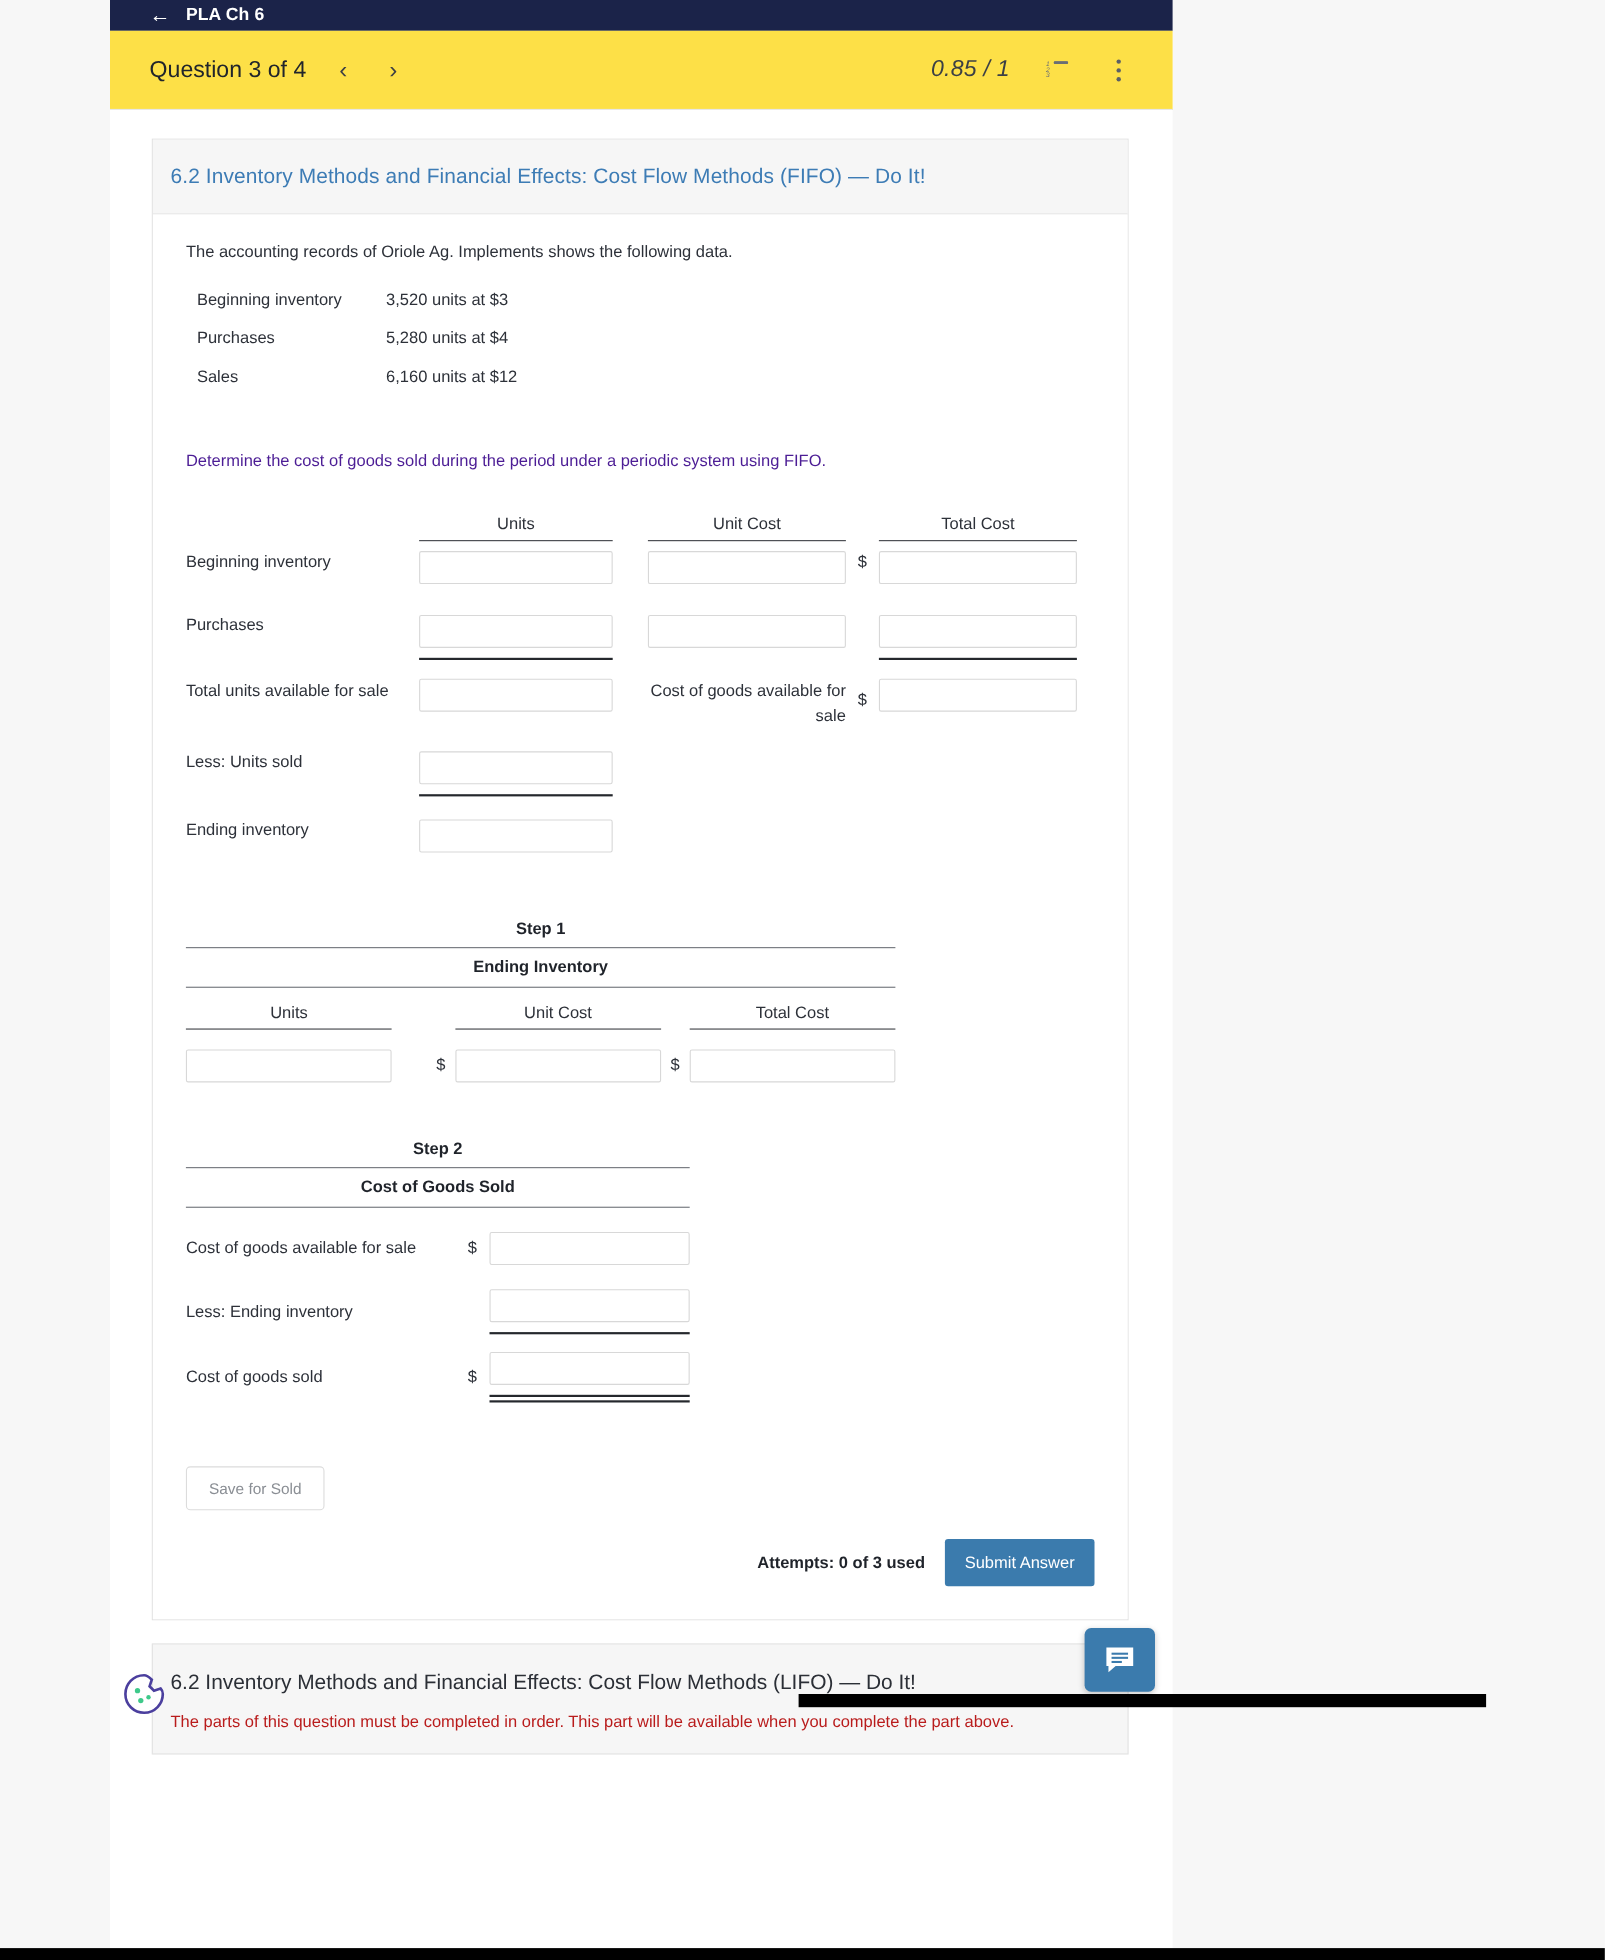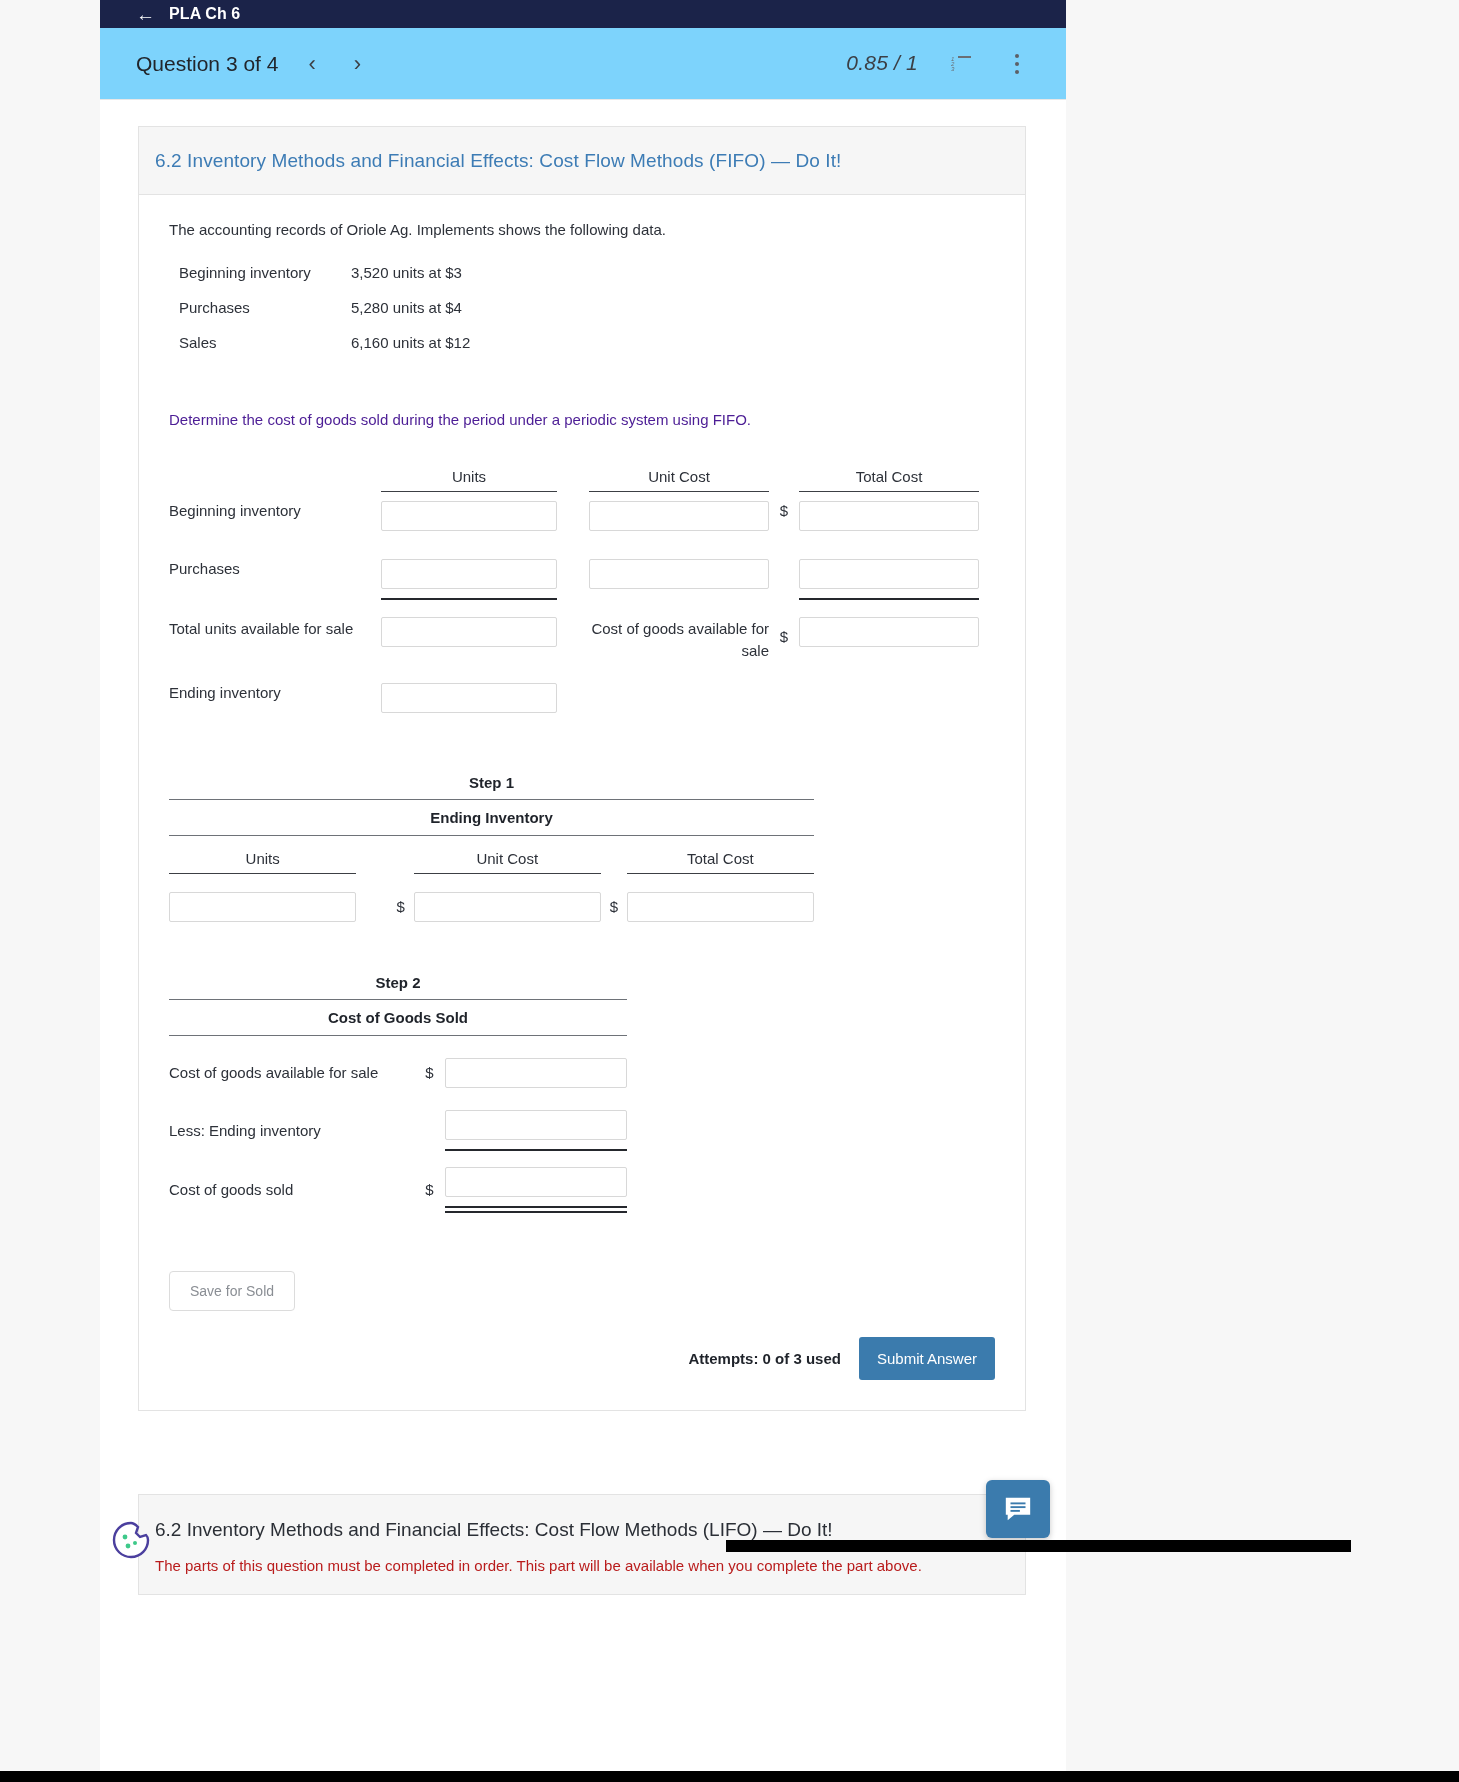--- a/index.html
+++ b/index.html
@@ -20,21 +20,21 @@
     position:absolute; left:100px; top:0; width:966px; height:28px;
     background:#1b2349; color:#ffffff;
     display:flex; align-items:center; gap:14px; padding-left:36px;
   }
   .appbar .back { font-size:19px; line-height:1; color:#fff; }
   .appbar .title { font-size:16px; font-weight:600; letter-spacing:.1px; }
 
   
   .qbar {
     position:absolute; left:100px; top:28px; width:966px; height:72px;
-    background:#7dd3fc; border-bottom:1px solid #e7e7e7;
+    background:#fde047; border-bottom:1px solid #e7e7e7;
     display:flex; align-items:center; padding:12px 36px;
   }
   .qbar-left { display:flex; align-items:center; gap:22px; }
   .qlabel { font-size:21px; color:#21252b; }
   .chev { font-size:22px; color:#3c3f44; padding:2px 8px; line-height:1; }
   .qbar-right { margin-left:auto; display:flex; gap:30px;font-style:italic; }
   .score { font-size:21px; color:#3b3f45; letter-spacing:.2px; }
   .icon-btn { display:flex; align-items:center; justify-content:center; width:26px; height:26px; }
 
   .listicon { position:relative; width:20px; height:15px; }
@@ -292,20 +292,33 @@
               <input class="fld" value="" style="">
             </div>
           <div class="c-gap1"></div>
           <div class="c-unit inline-note" style="padding-top:18px"><span>Cost of goods available for sale</span></div>
           <div class="c-dollar" style="padding-top:28px"><span>$</span></div>
           <div class="c-total cellpad" style="padding-top:17px">
               <input class="fld" value="" style="">
             </div>
         </div>
 
+        <div class="mt-row">
+          <div class="c-label" style="padding-top:22px"><span>Less: Units sold</span></div>
+          <div class="c-units">
+            <div class="cellpad" style="padding-top:21px">
+                <input class="fld" value="" style="">
+              </div>
+            <div class="rule-thick"></div>
+          </div>
+          <div class="c-gap1"></div>
+          <div class="c-unit"></div>
+          <div class="c-dollar"></div>
+          <div class="c-total"></div>
+        </div>
 
         <div class="mt-row">
           <div class="c-label" style="padding-top:22px"><span>Ending inventory</span></div>
           <div class="c-units cellpad" style="padding-top:21px">
               <input class="fld" value="" style="">
             </div>
           <div class="c-gap1"></div>
           <div class="c-unit"></div>
           <div class="c-dollar"></div>
           <div class="c-total"></div>

